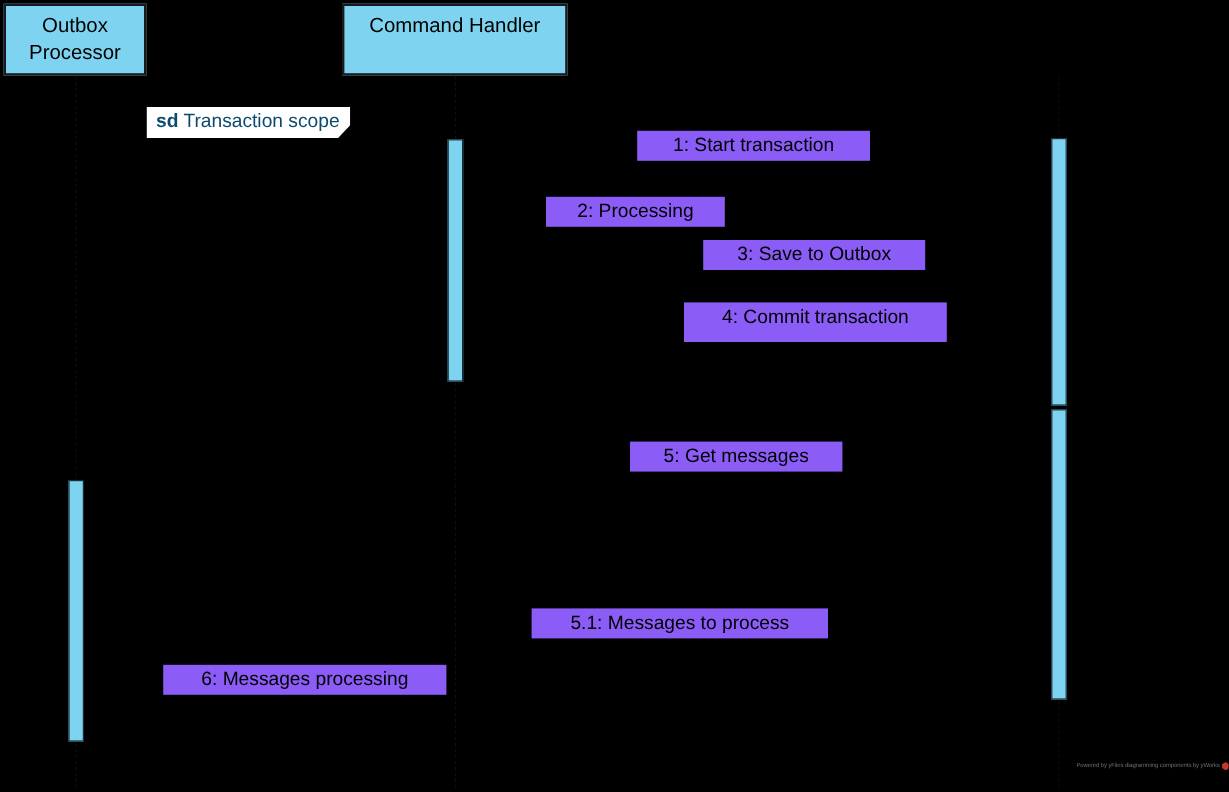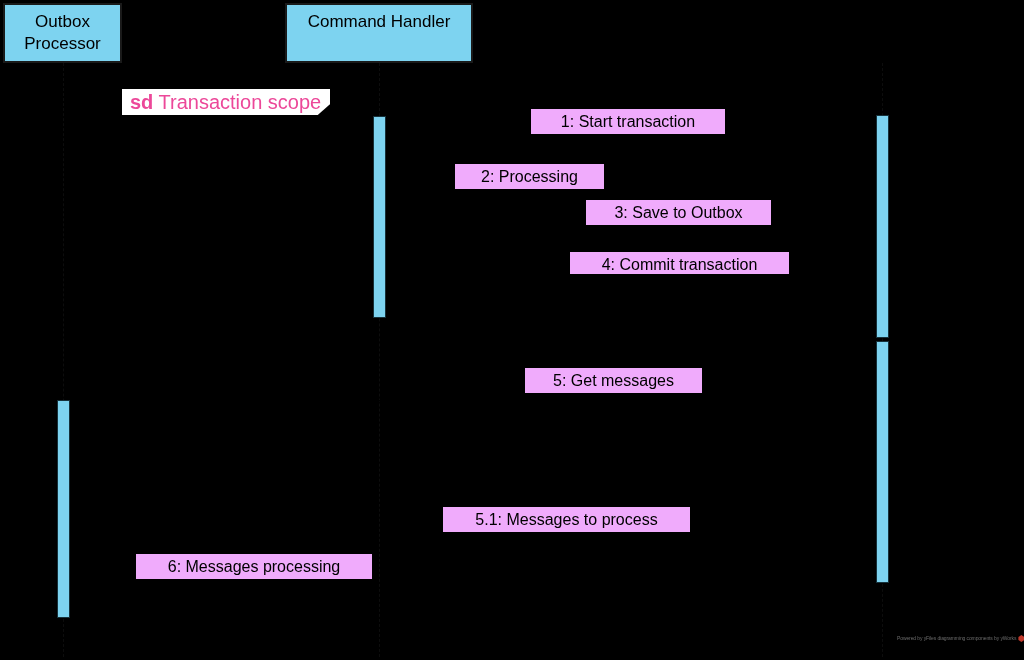--- a/index.html
+++ b/index.html
@@ -42,37 +42,37 @@
   .activation {
     position: absolute;
     box-sizing: border-box;
     background: #7dd3f0;
     border: 1px solid #16313a;
   }
   .fragment-tag {
     position: absolute;
     box-sizing: border-box;
     background: #ffffff;
-    color: #ec4899;
-    font-size: 20px;
+    color: #0c4a6e;
+    font-size: 16px;
     line-height: 26px;
     padding: 0 9px 0 8px;
     white-space: nowrap;
     -webkit-clip-path: polygon(0 0, 100% 0, 100% 58%, 94% 100%, 0 100%);
     clip-path: polygon(0 0, 100% 0, 100% 58%, 94% 100%, 0 100%);
   }
   .fragment-tag .kw {
     font-weight: bold;
   }
 
   
   .msg-label {
     position: absolute;
     box-sizing: border-box;
-    background: #f0abfc;
+    background: #8b5cf6;
     color: #000000;
     font-size: 16px;
     line-height: 25px;
     text-align: center;
     white-space: nowrap;
     padding: 0 10px;
   }
 
   
   .msg-arrow {
@@ -148,21 +148,21 @@
   <div class="participant" style="left:285px; top:3px; width:188px; height:60px;">Command Handler</div>
 
   <div class="fragment-tag" style="left:122px; top:89px; height:26px;">
     <span class="kw">sd</span>
     <span>Transaction scope</span>
   </div>
 
   <div class="msg-label" style="left:531px; top:109px; width:194px; height:25px;">1: Start transaction</div>
   <div class="msg-label" style="left:441px; top:164px; width:149px; height:25px;margin-left:14px;">2: Processing</div>
   <div class="msg-label" style="left:586px; top:200px; width:185px; height:25px;">3: Save to Outbox</div>
-  <div class="msg-label" style="left:570px; top:252px; width:219px; height:22px;">4: Commit transaction</div>
+  <div class="msg-label" style="left:570px; top:252px; width:219px; height:33px;">4: Commit transaction</div>
   <div class="msg-label" style="left:479px; top:368px; width:177px; height:25px;margin-left:46px;">5: Get messages</div>
   <div class="msg-label" style="left:443px; top:471px; width:247px; height:25px;margin-top:36px;">5.1: Messages to process</div>
   <div class="msg-label" style="left:136px; top:554px; width:236px; height:25px;">6: Messages processing</div>
 
   <div class="watermark" style="left:897px; top:635px;">
     <span>Powered by yFiles diagramming components by yWorks</span>
     <span class="watermark-dot"></span>
   </div>
 
 </div>

